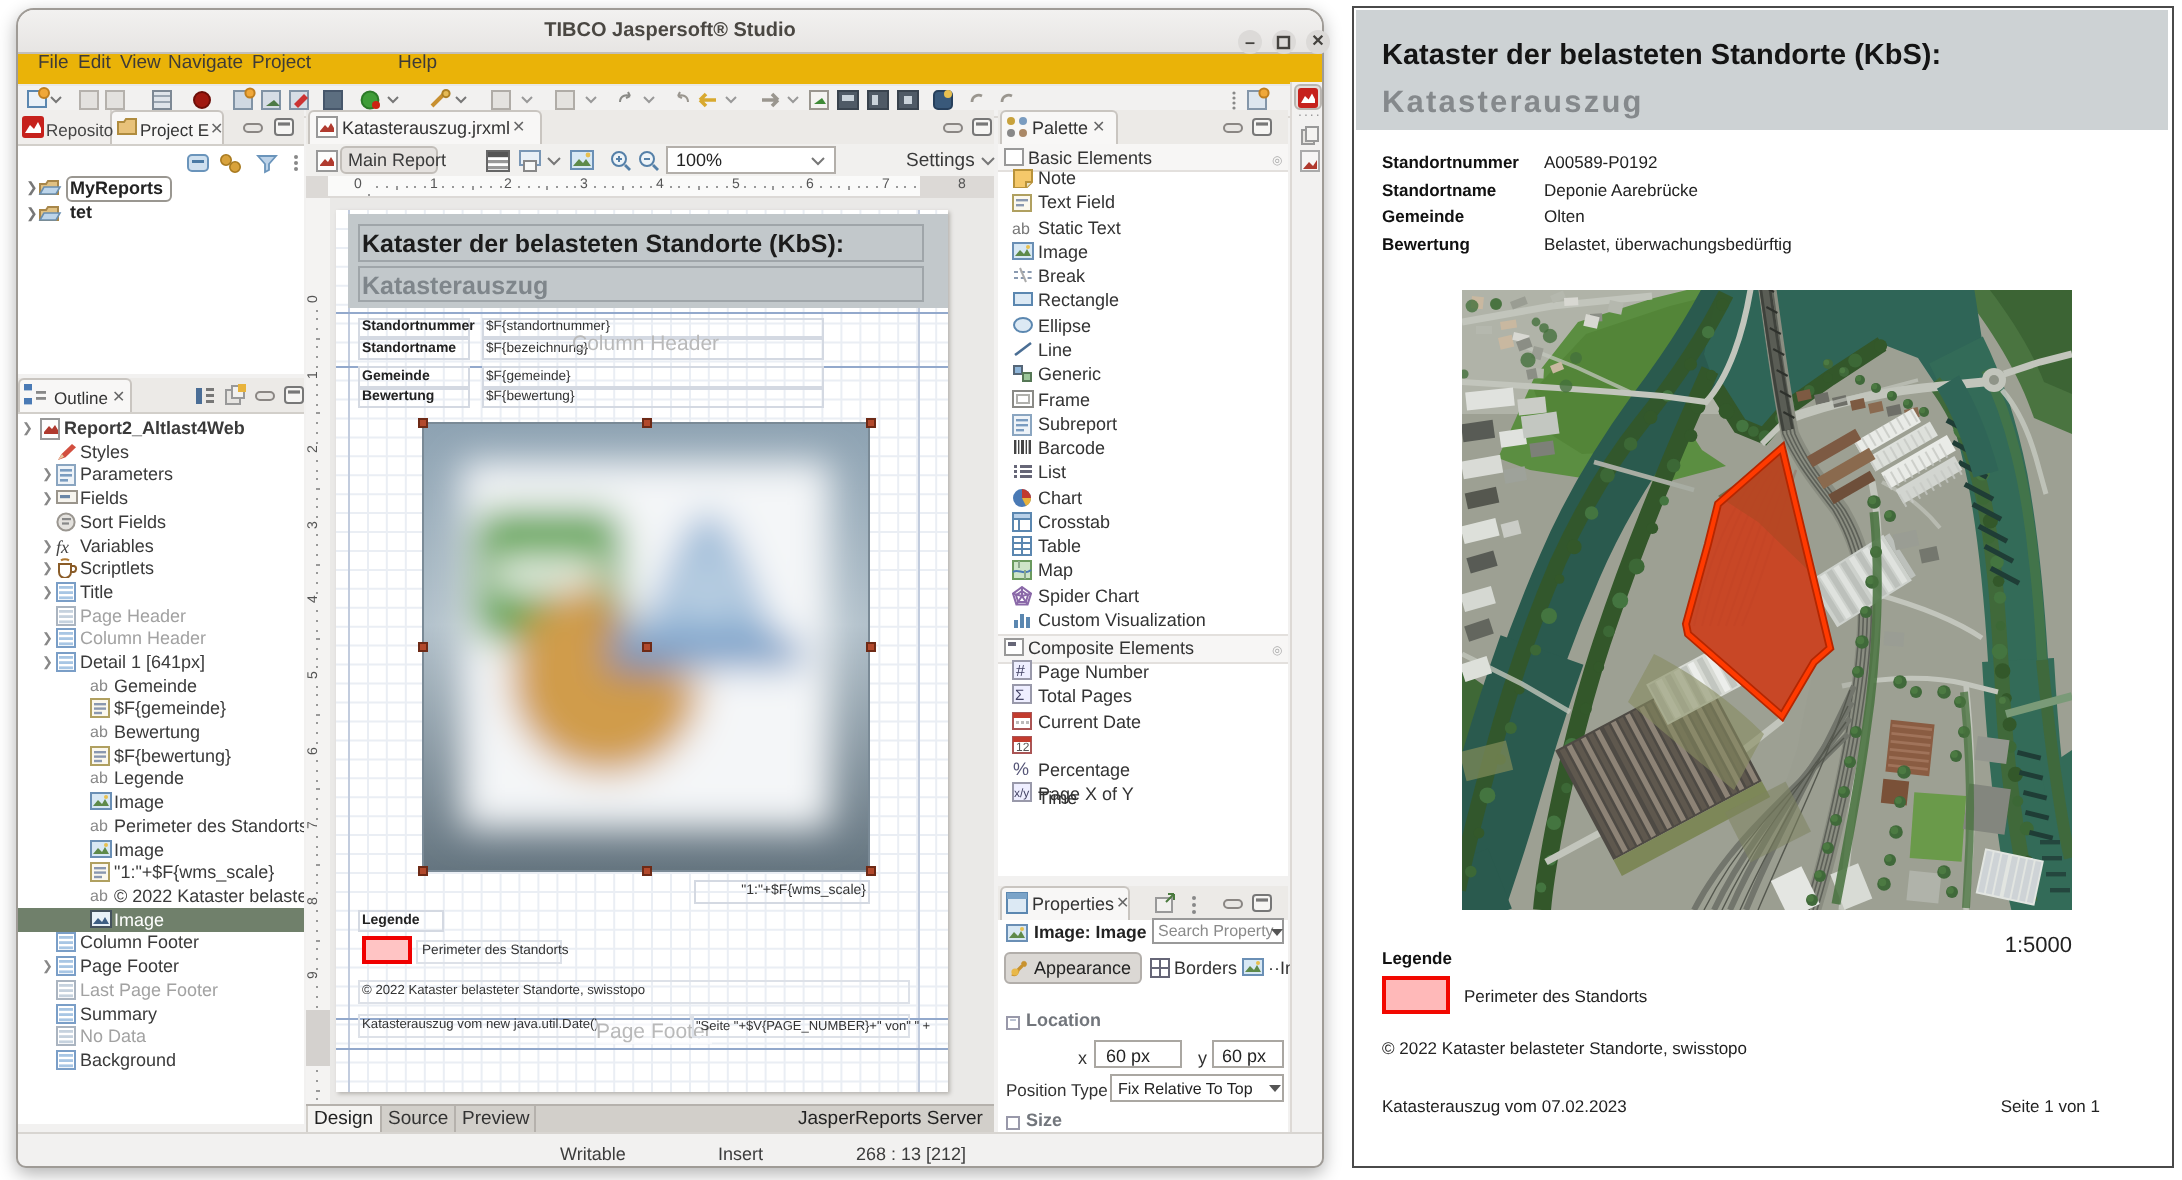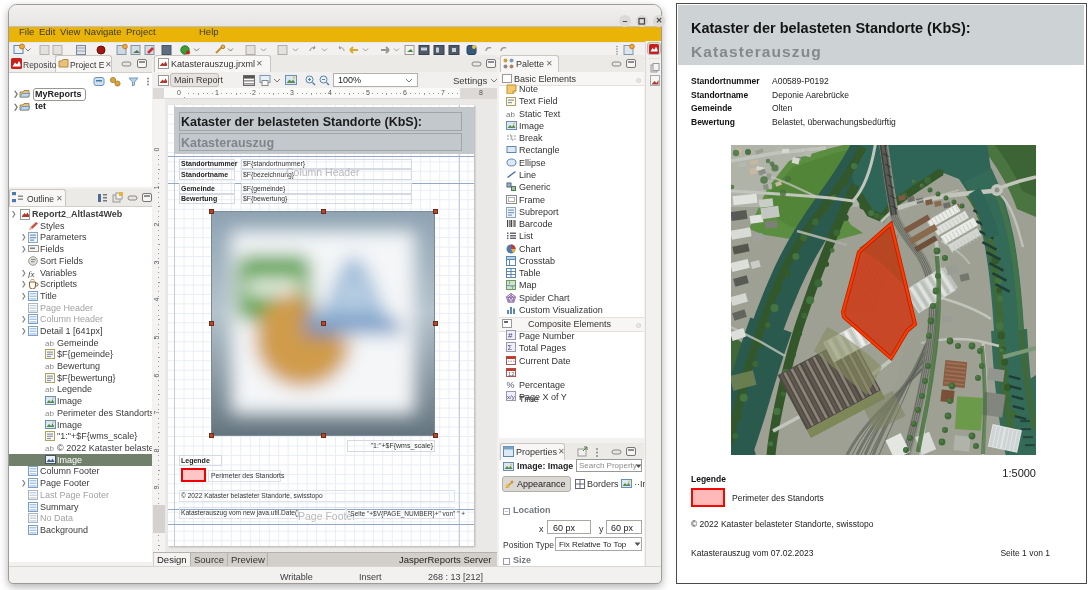--- a/index.html
+++ b/index.html
@@ -16,20 +16,21 @@
 .b{font-weight:bold;}
 svg{display:block;}
 
 #report{left:676px;top:3px;width:409px;height:579px;background:#fff;border:1px solid #4a4a4a;font-family:"Liberation Sans",sans-serif;}
 </style>
 </head>
 <body>
 <div class="abs" id="win">
 
   <div class="abs" id="titlebar">
+      <div class="abs" id="title">TIBCO Jaspersoft® Studio</div>
     <div class="abs wbtn" style="left:610px;">–</div>
     <div class="abs wbtn" style="left:627px;">
         <svg width="12" height="12">
           <rect x="3" y="3.5" width="5.5" height="5.5" fill="none" stroke="#44423e" stroke-width="1.2"></rect>
         </svg>
       </div>
     <div class="abs wbtn" style="left:644px;font-size:8px;">✕</div>
   </div>
 
   <div class="abs" id="menubar">
@@ -1045,21 +1046,21 @@
             <rect x="7" y="3.5" width="2" height="5.5"></rect>
           </g>
         </svg>
       </span>
     <div class="abs t9" style="left:20px;top:250px;color:#333;">Custom Visualization</div>
     <div class="abs" style="left:0;top:262px;width:145px;height:13px;background:#f7f6f5;border-top:1px solid #e3e0dd;border-bottom:1px solid #e3e0dd;"></div>
     <svg class="abs" style="left:3px;top:264px;" width="10" height="9">
         <rect x="0.5" y="0.5" width="9" height="8" fill="#fff" stroke="#999"></rect>
         <rect x="2" y="2" width="4" height="2" fill="#667"></rect>
       </svg>
-    <div class="abs t9" style="left:15px;top:264px;color:#333;margin-left:14px;">Composite Elements</div>
+    <div class="abs t9" style="left:15px;top:264px;color:#333;">Composite Elements</div>
     <div class="abs" style="left:137px;top:266px;font-size:6px;color:#aaa;">◎</div>
     <span class="abs" style="left:7px;top:275px;">
         <svg width="10" height="10">
           <rect x="0.5" y="0.5" width="9" height="9" fill="#eef" stroke="#99a"></rect>
           <text x="2" y="8" font-size="8" fill="#446" font-family="Liberation Sans">#</text>
         </svg>
       </span>
     <div class="abs t9" style="left:20px;top:276px;color:#333;">Page Number</div>
     <span class="abs" style="left:7px;top:287px;">
         <svg width="10" height="10">

